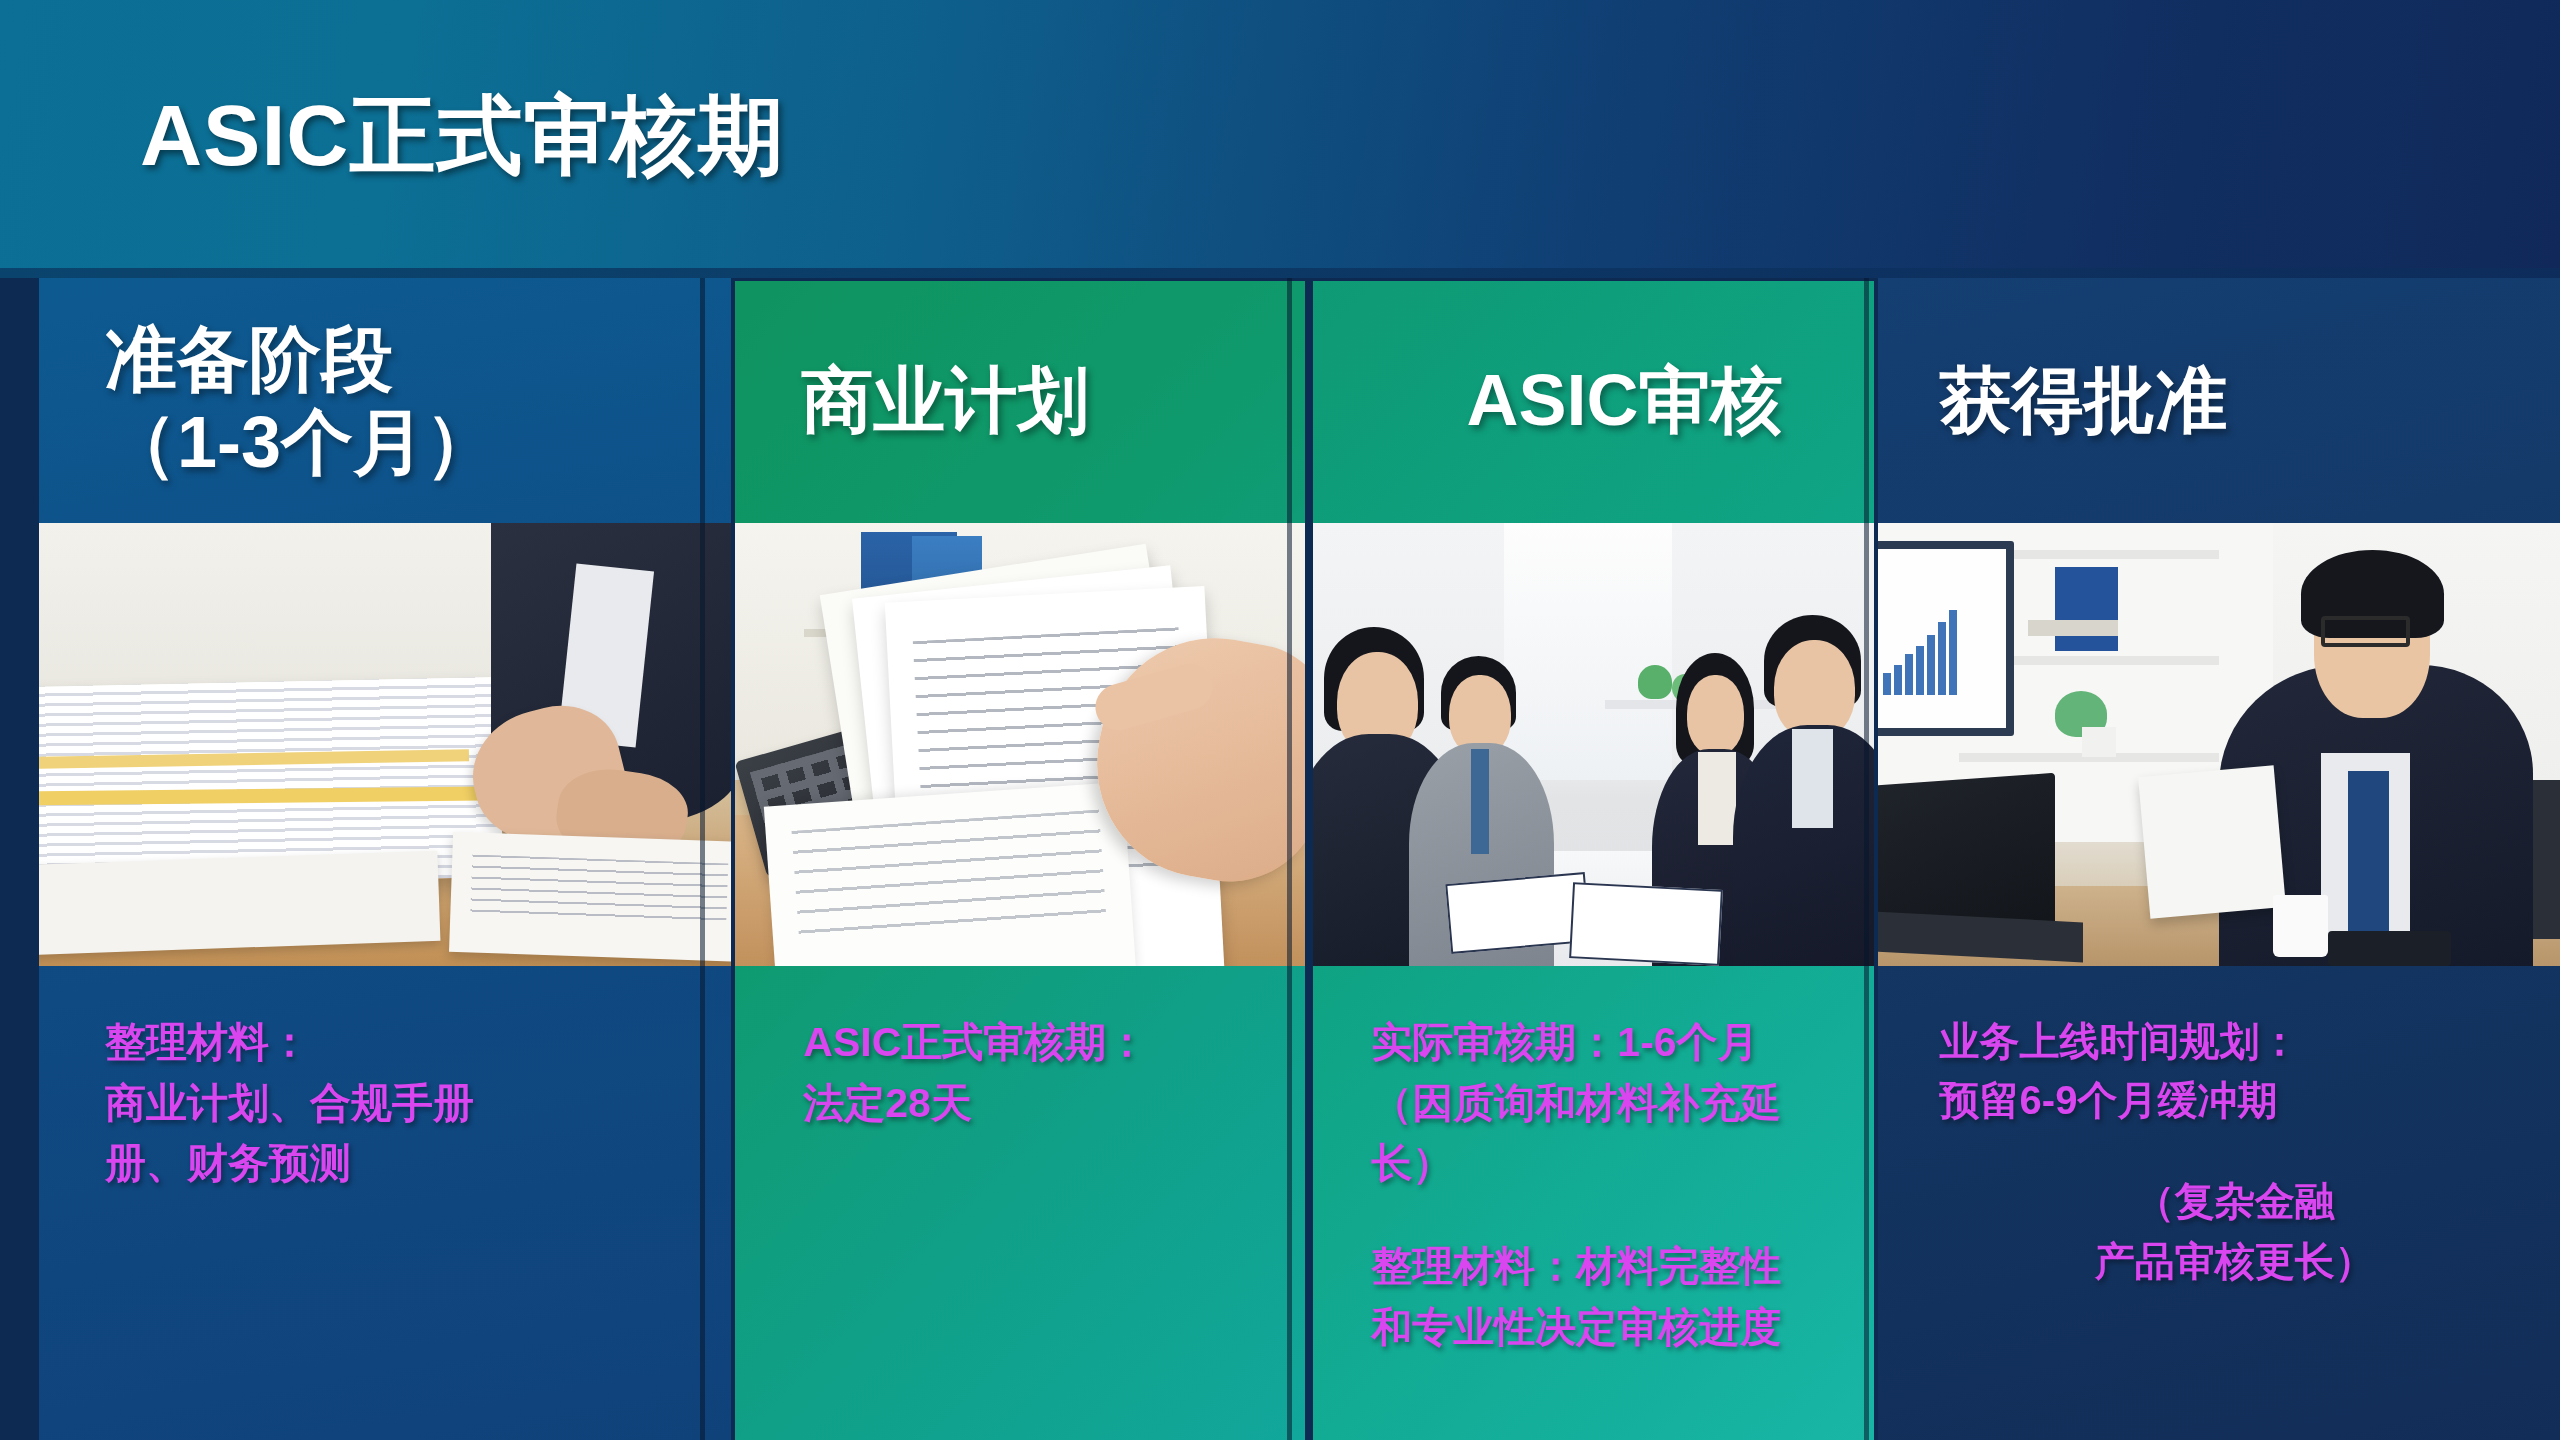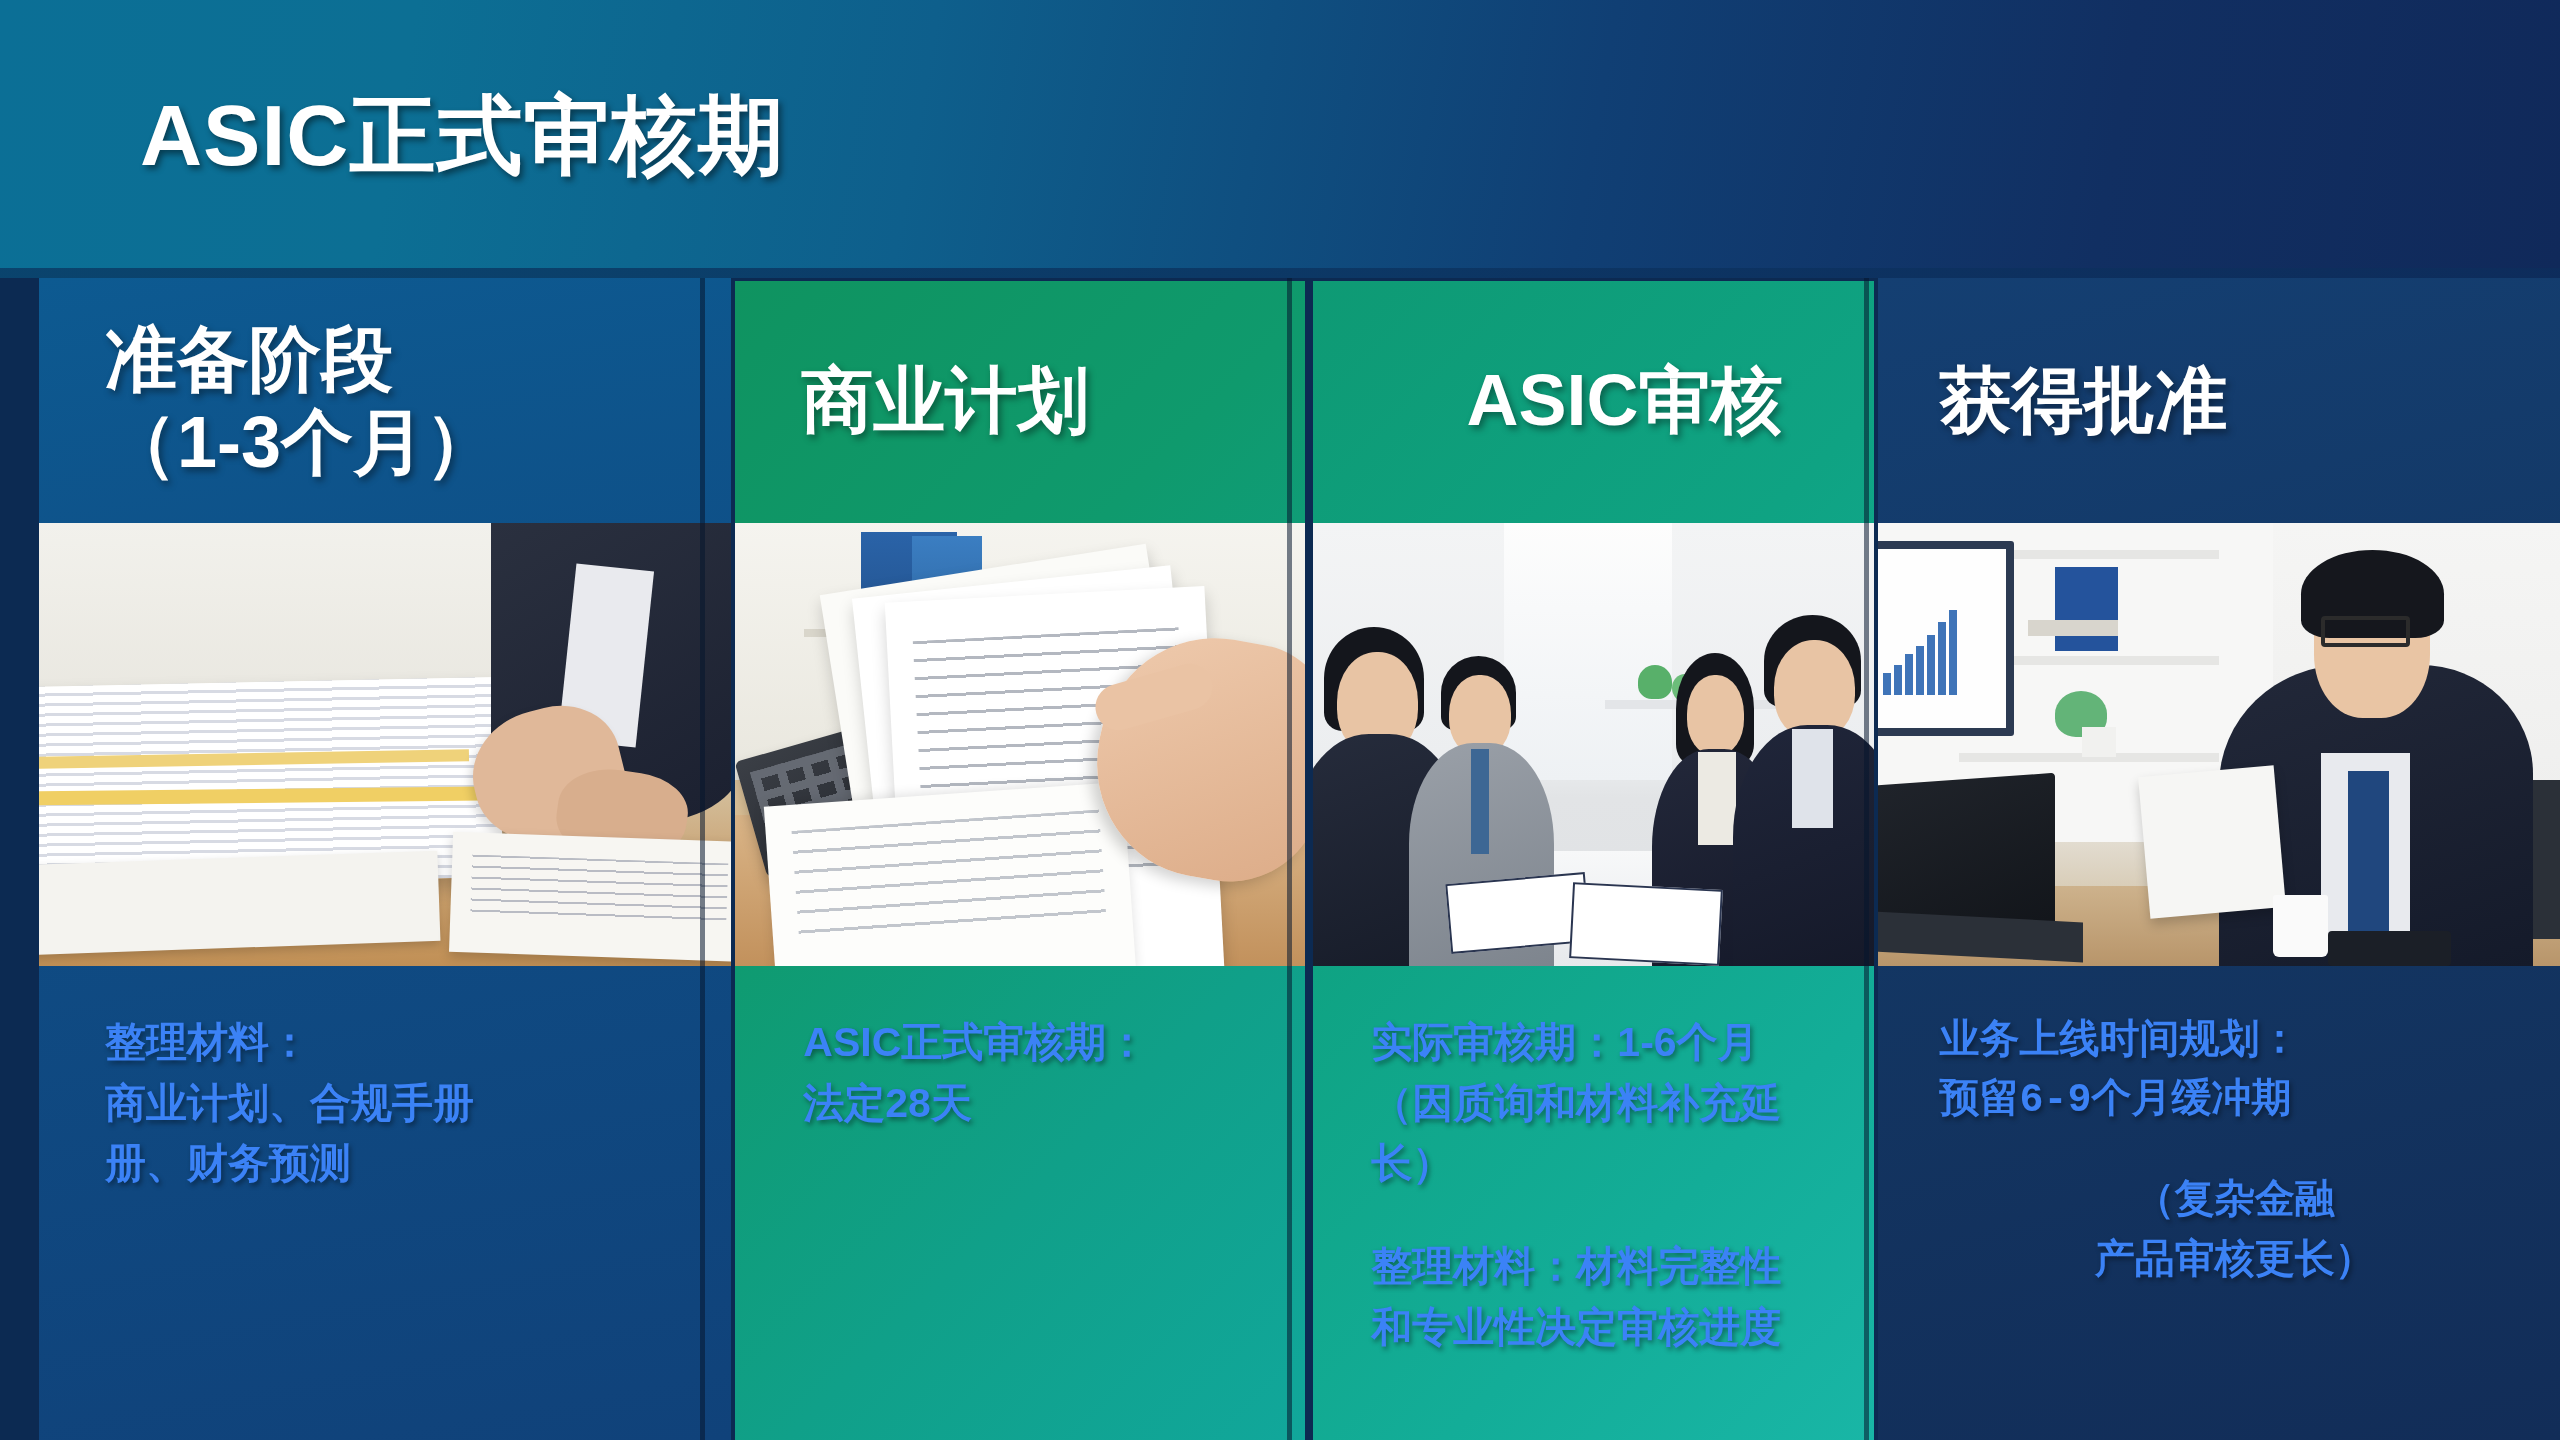--- a/index.html
+++ b/index.html
@@ -227,24 +227,24 @@
     background:#1b1f27; border-radius:4px;}
   .p4 .chairback{ position:absolute; right:-2%; bottom:6%; width:14%; height:36%;
     background:#2b3038; border-radius:8px;}
 
   
   .text-band{
     flex:1; padding:46px 30px 0 66px;
   }
   .col.c2 .text-band{ padding-left:72px; padding-right:26px; }
   .col.c3 .text-band{ padding-left:62px; padding-right:18px; }
-  .col.c4 .text-band{ padding-left:62px; padding-right:30px;font-family:Liberation Mono, monospace; }
+  .col.c4 .text-band{ padding-left:62px; padding-right:30px; }
 
   .para{
-    color:#3b82f6; font-size:41px; line-height:1.48; font-weight:bold;
+    color:#d946ef; font-size:41px; line-height:1.48; font-weight:bold;
     text-shadow:2px 3px 5px rgba(0,0,0,.40);
     white-space:pre-line;
   }
   .para + .para{ margin-top:42px; }
   .para.center{ text-align:center; }
   .col.c4 .para{ font-size:40px; }
 
   
   .sep{ position:absolute; top:0; width:5px; height:100%;
     background:rgba(6,22,46,.55); z-index:5; }

